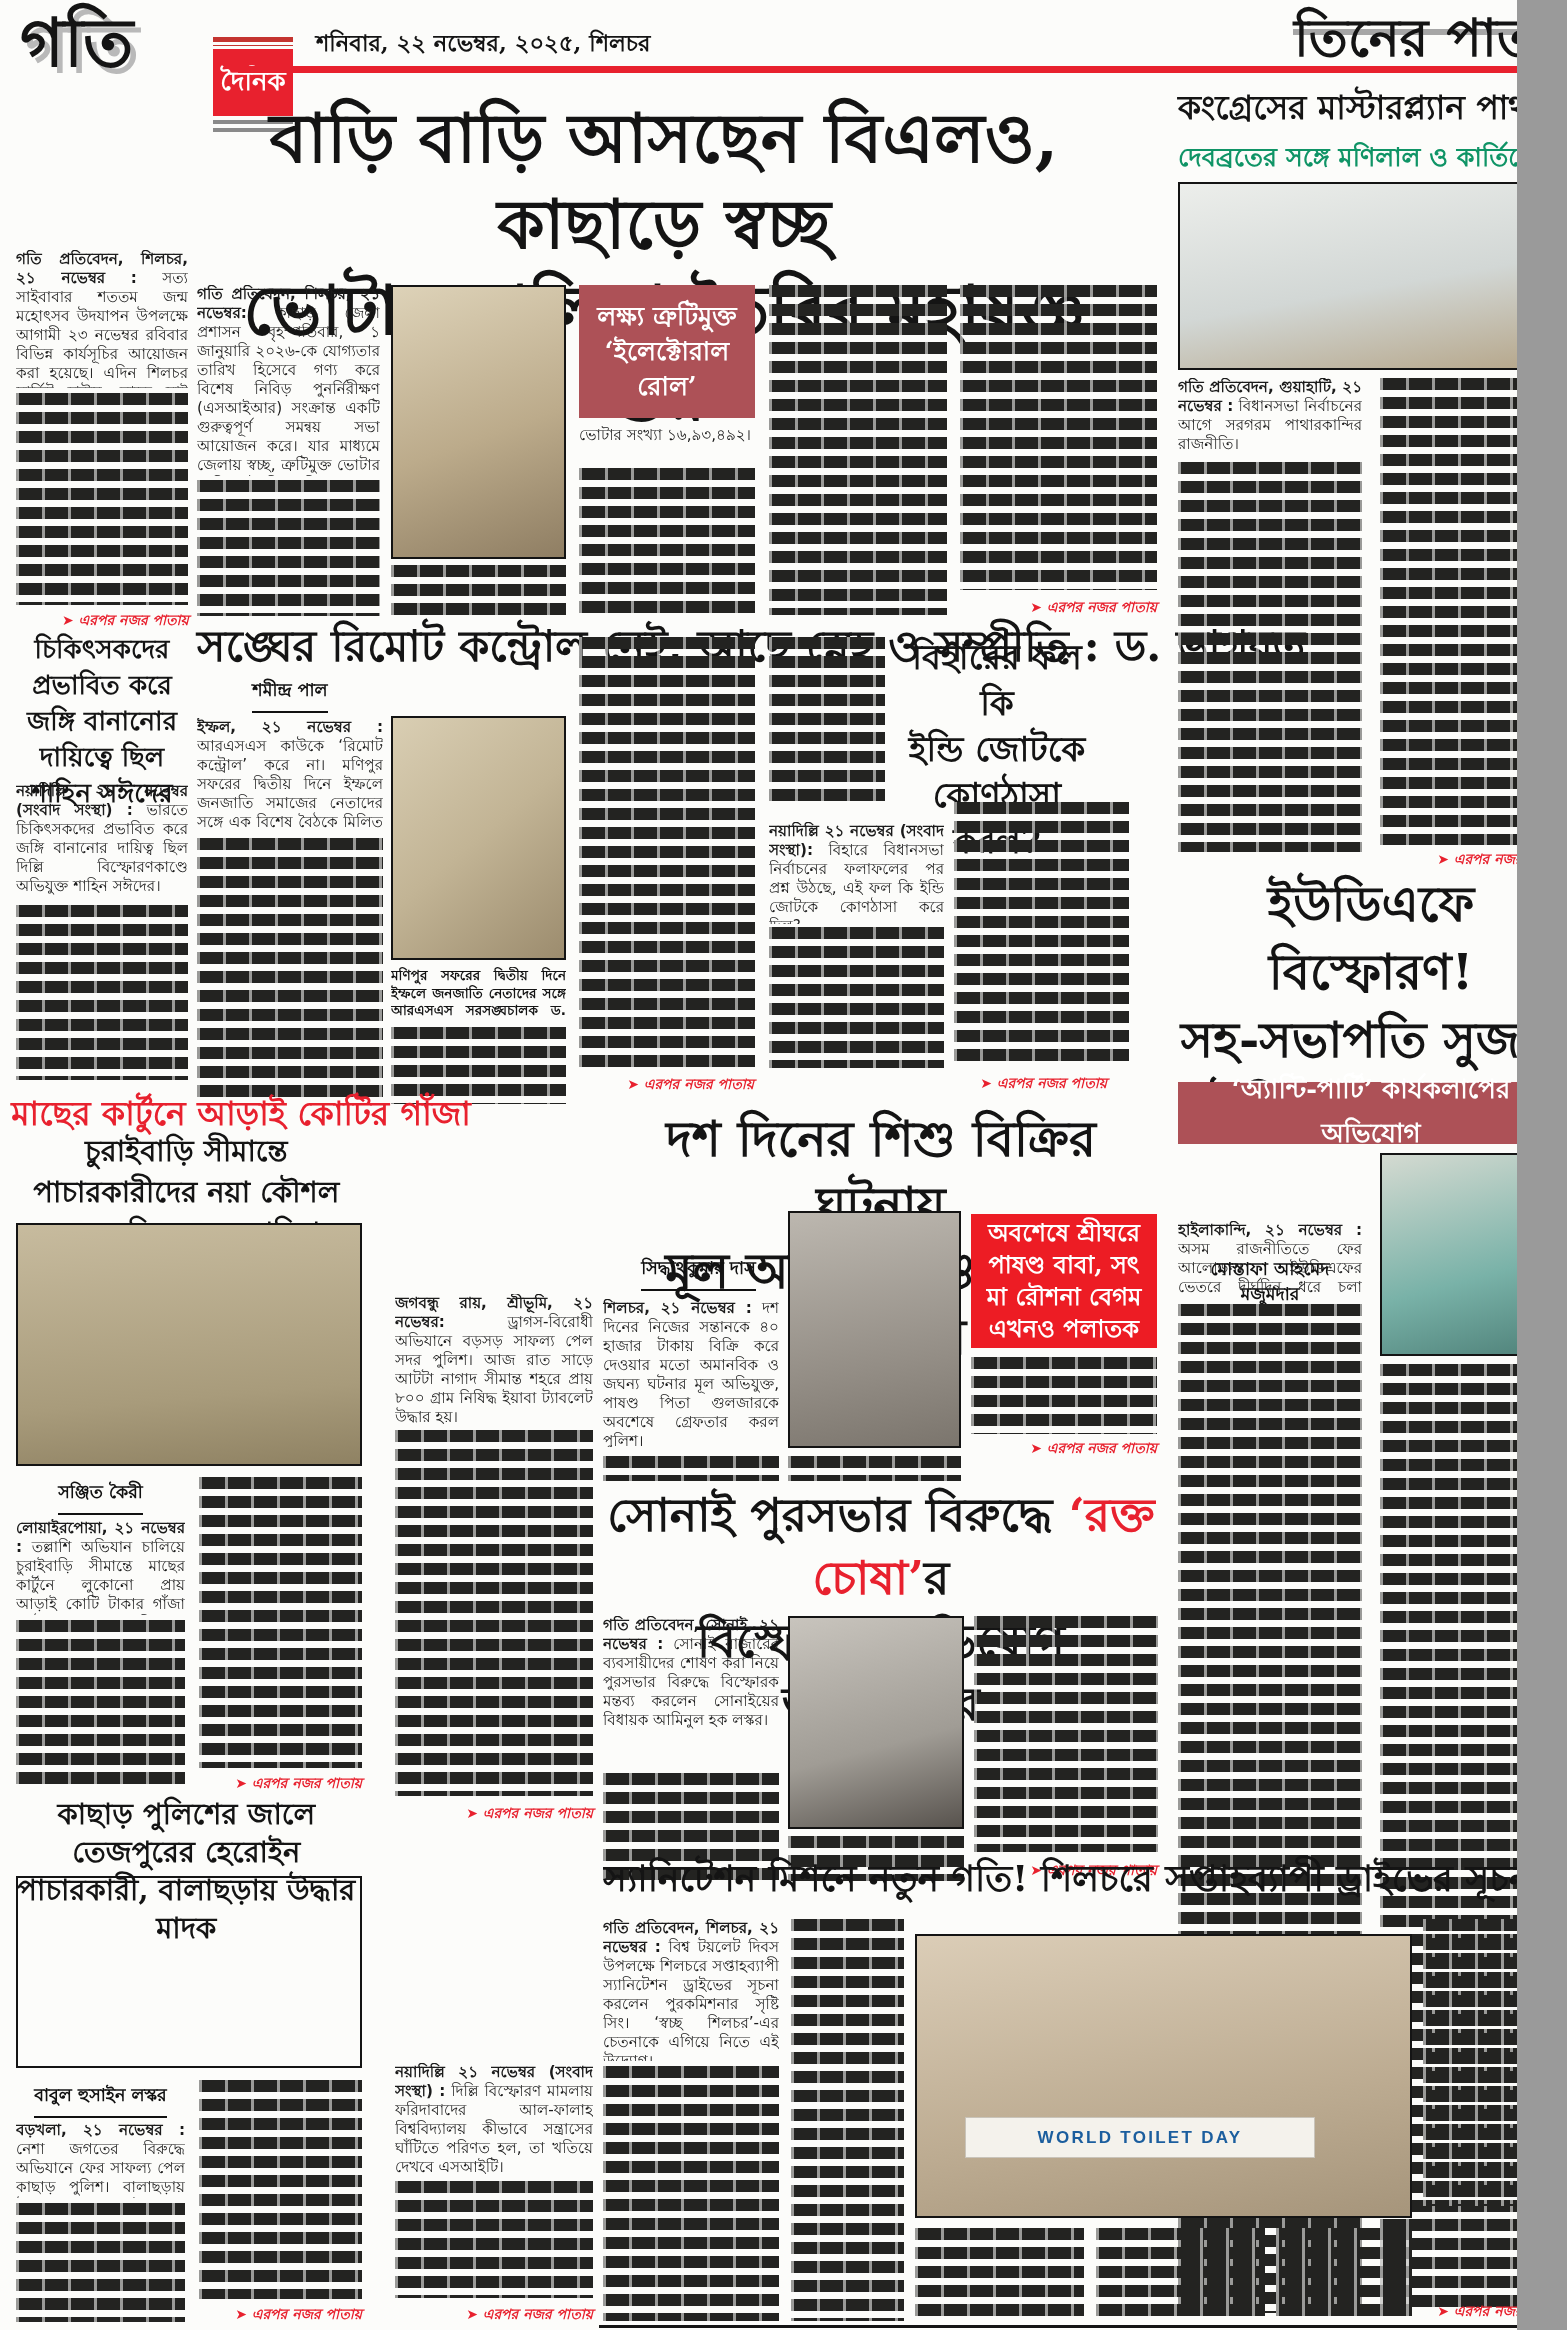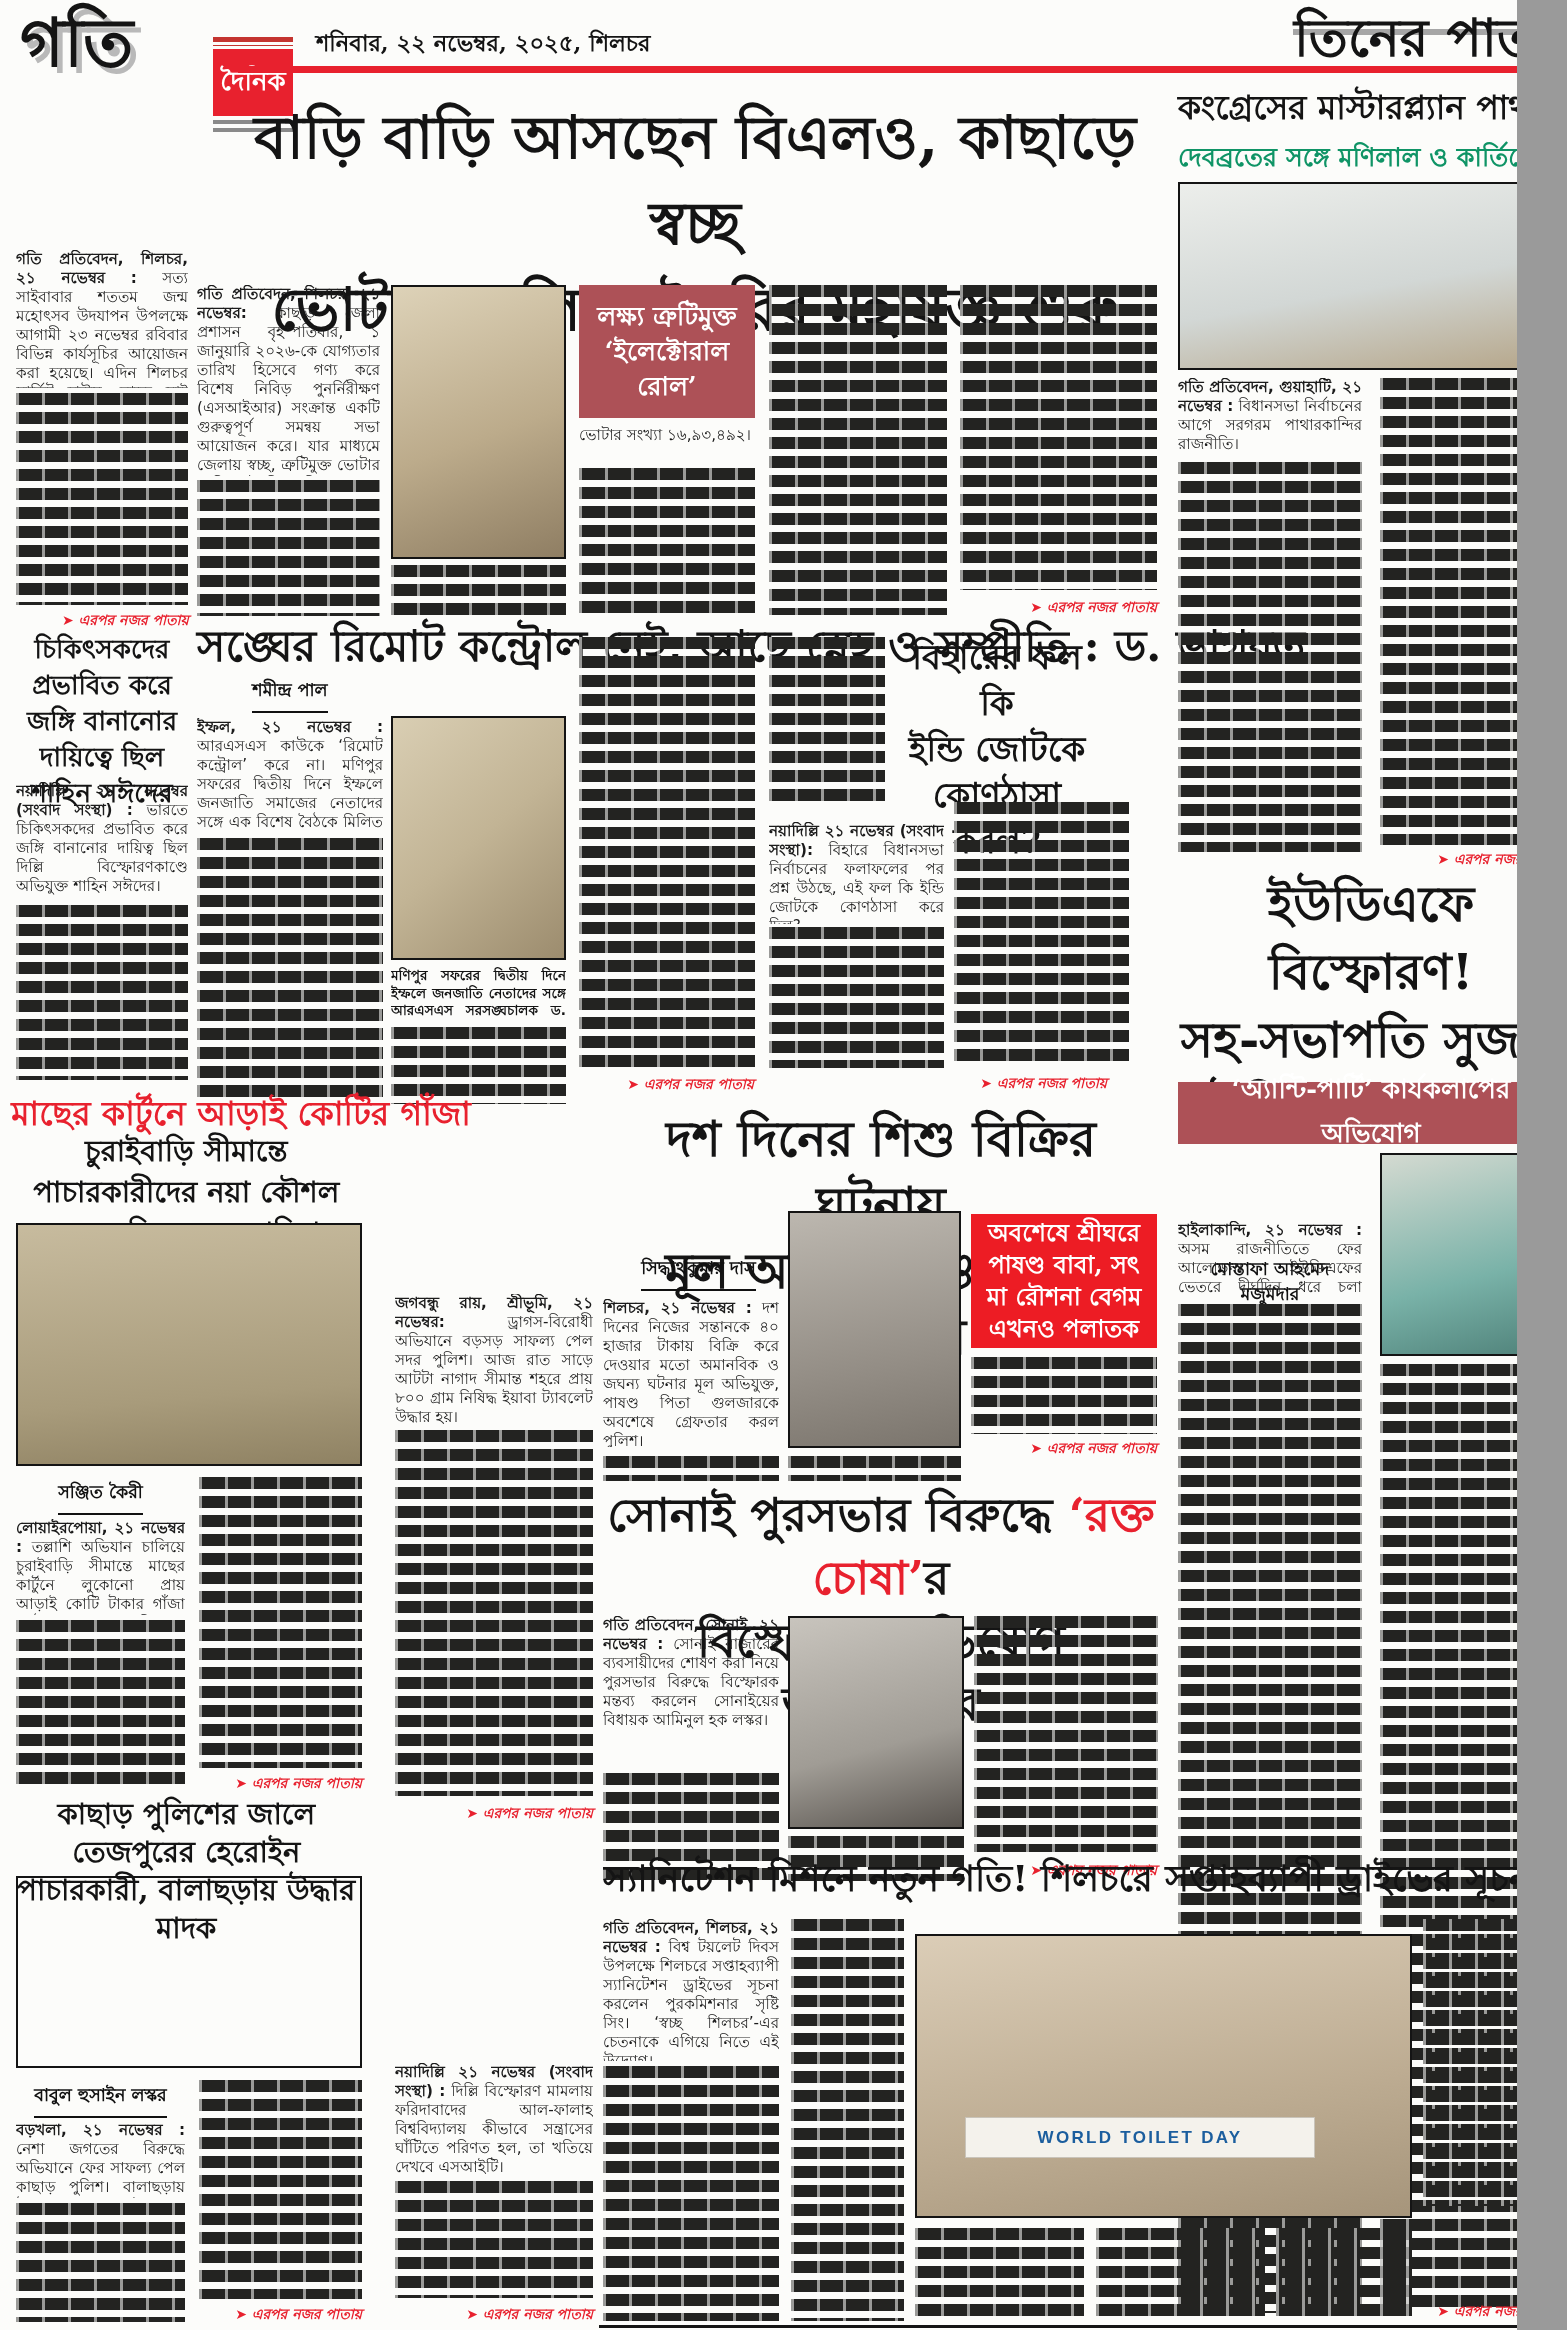--- a/index.html
+++ b/index.html
@@ -49,21 +49,21 @@
     <span>এরপর নজর পাতায়</span>
   </div>
 
   <div class="abs hl" style="left:16px;top:631px;width:172px;font-size:26px;line-height:36px;">চিকিৎসকদের প্রভাবিত করে জঙ্গি বানানোর দায়িত্বে ছিল শাহিন সঈদের</div>
   <div class="abs lead" style="left:16px;top:782px;width:172px;height:119px;overflow:hidden;">
     <b>নয়াদিল্লি ২১ নভেম্বর (সংবাদ সংস্থা) :</b>
     <span>ভারতে চিকিৎসকদের প্রভাবিত করে জঙ্গি বানানোর দায়িত্ব ছিল দিল্লি বিস্ফোরণকাণ্ডে অভিযুক্ত শাহিন সঈদের।</span>
   </div>
   <div class="abs gk" style="left:16px;top:905px;width:172px;height:175px;"></div>
 
-  <div class="abs hl" style="left:215px;top:95px;width:960px;font-size:59px;line-height:86px;">
+  <div class="abs hl" style="left:184px;top:95px;width:960px;font-size:68px;line-height:86px;">
     <span class="blockline">বাড়ি বাড়ি আসছেন বিএলও, কাছাড়ে স্বচ্ছ</span>
     <span class="blockline">ভোটার তালিকা তৈরির মহাযজ্ঞ শুরু</span>
   </div>
   <div class="abs lead" style="left:197px;top:285px;width:183px;height:191px;overflow:hidden;">
     <b>গতি প্রতিবেদন, শিলচর, ২১ নভেম্বর:</b>
     <span>কাছাড় জেলা প্রশাসন বৃহস্পতিবার, ১ জানুয়ারি ২০২৬-কে যোগ্যতার তারিখ হিসেবে গণ্য করে বিশেষ নিবিড় পুনর্নিরীক্ষণ (এসআইআর) সংক্রান্ত একটি গুরুত্বপূর্ণ সমন্বয় সভা আয়োজন করে। যার মাধ্যমে জেলায় স্বচ্ছ, ত্রুটিমুক্ত ভোটার তালিকা তৈরির প্রক্রিয়ার সূচনা হল।</span>
   </div>
   <div class="abs gk" style="left:197px;top:480px;width:183px;height:136px;"></div>
   <div class="abs photo" style="left:391px;top:285px;width:175px;height:274px;background:linear-gradient(160deg,#ddd2b8,#bcab8b 55%,#8f7e63);"></div>
   <div class="abs gk" style="left:391px;top:565px;width:175px;height:51px;"></div>

